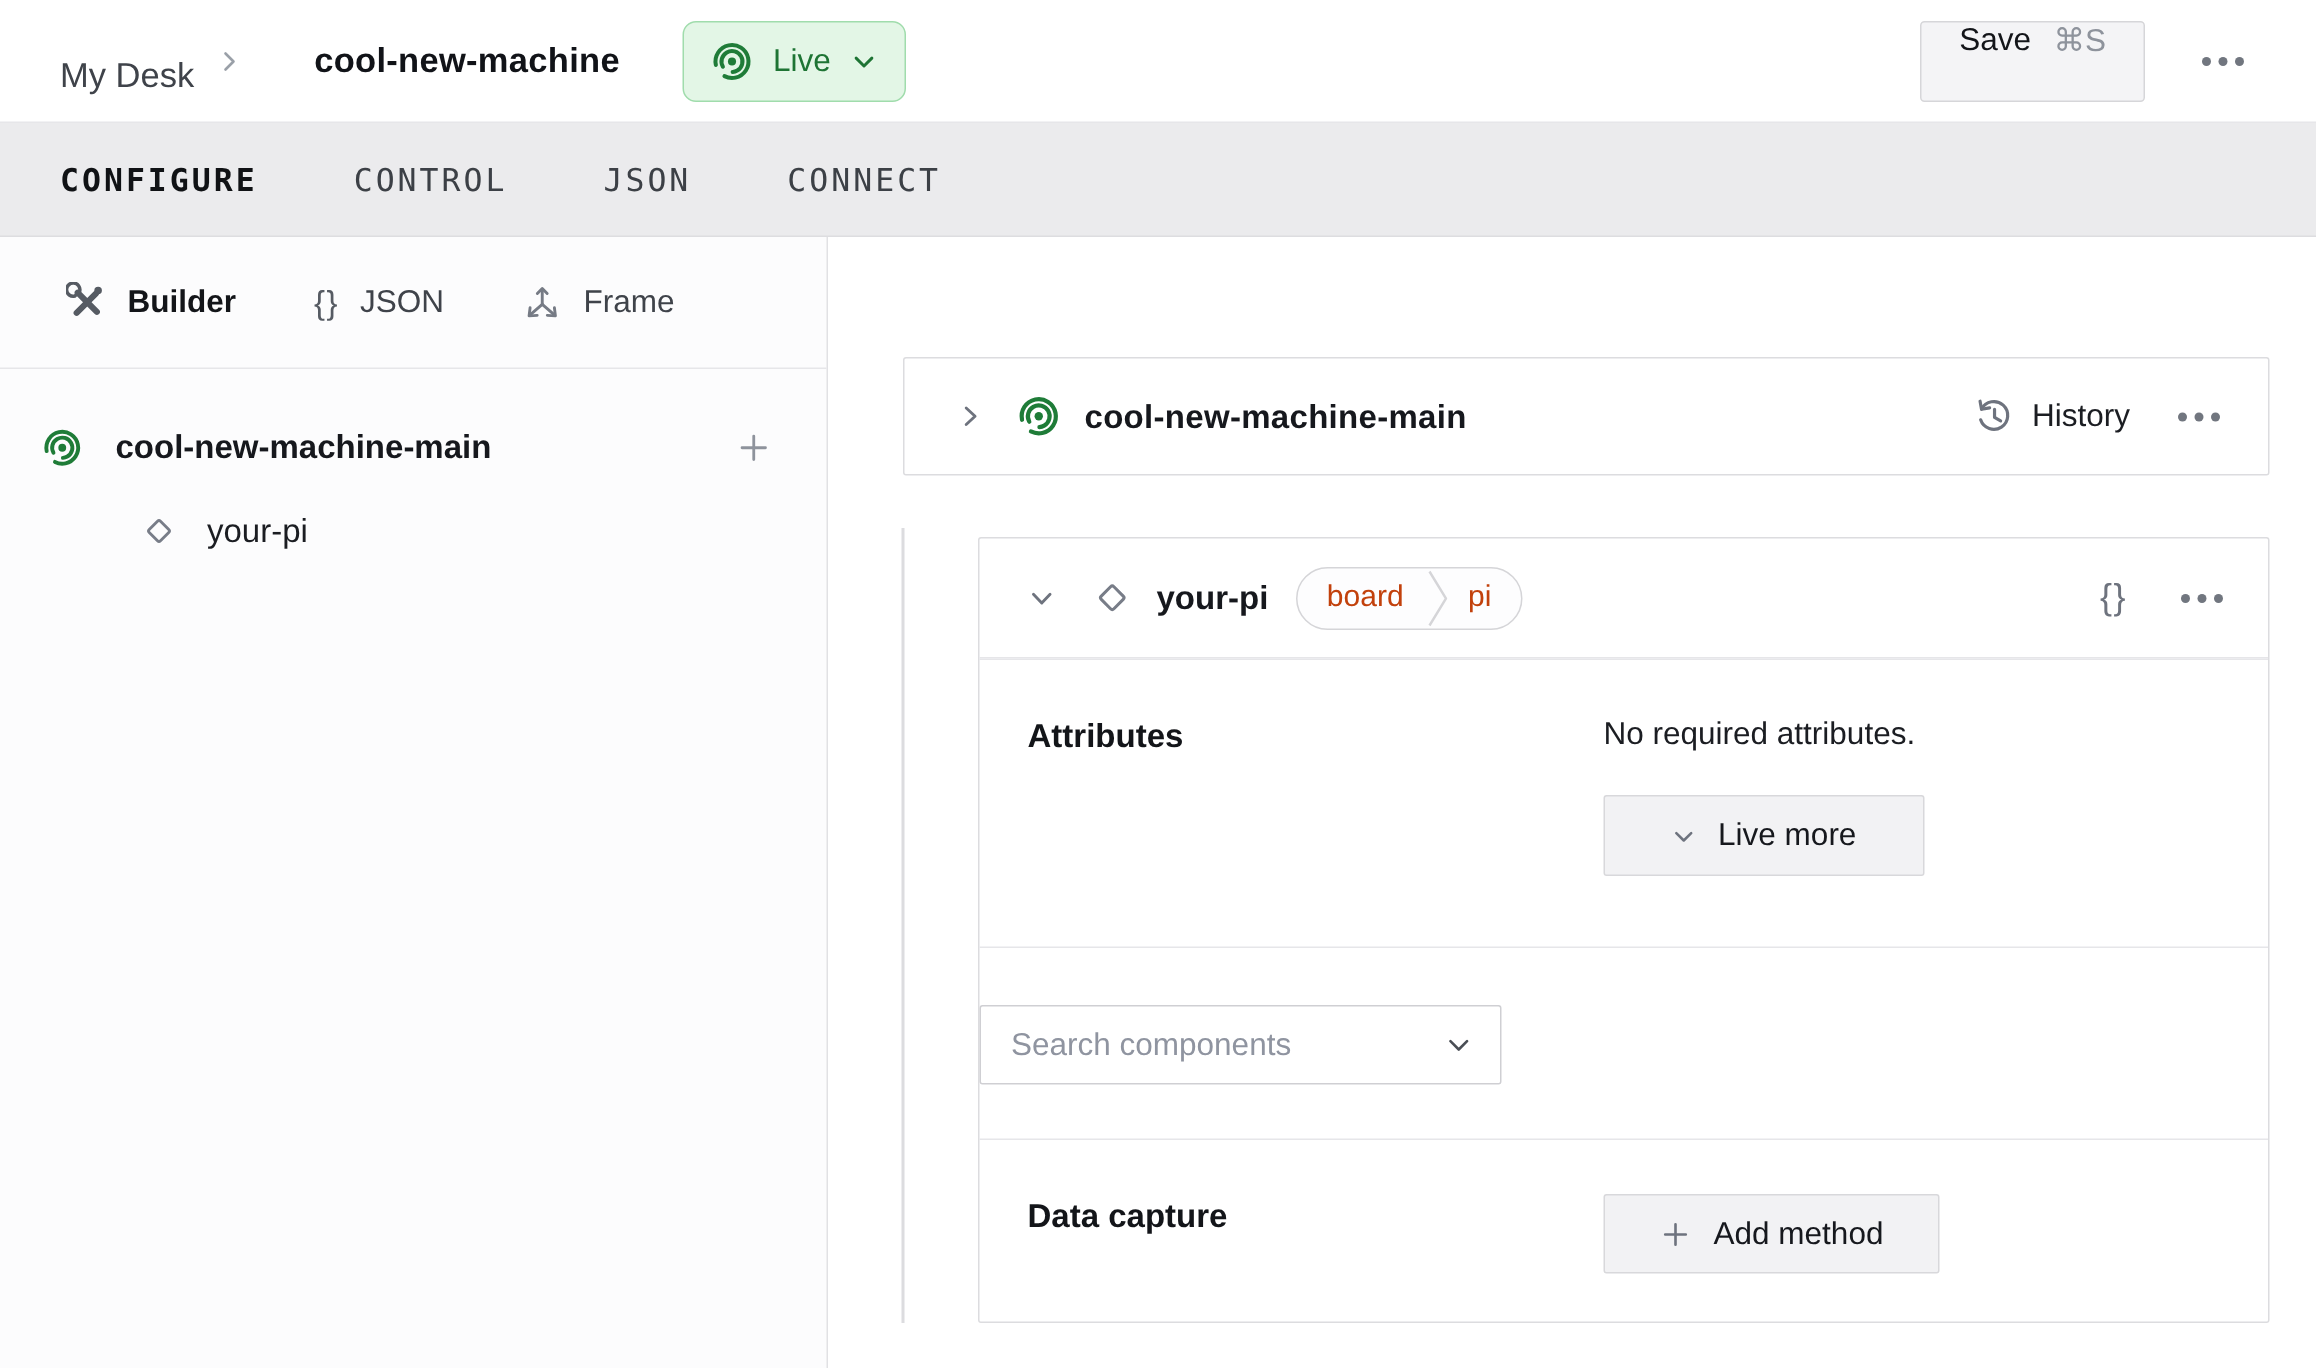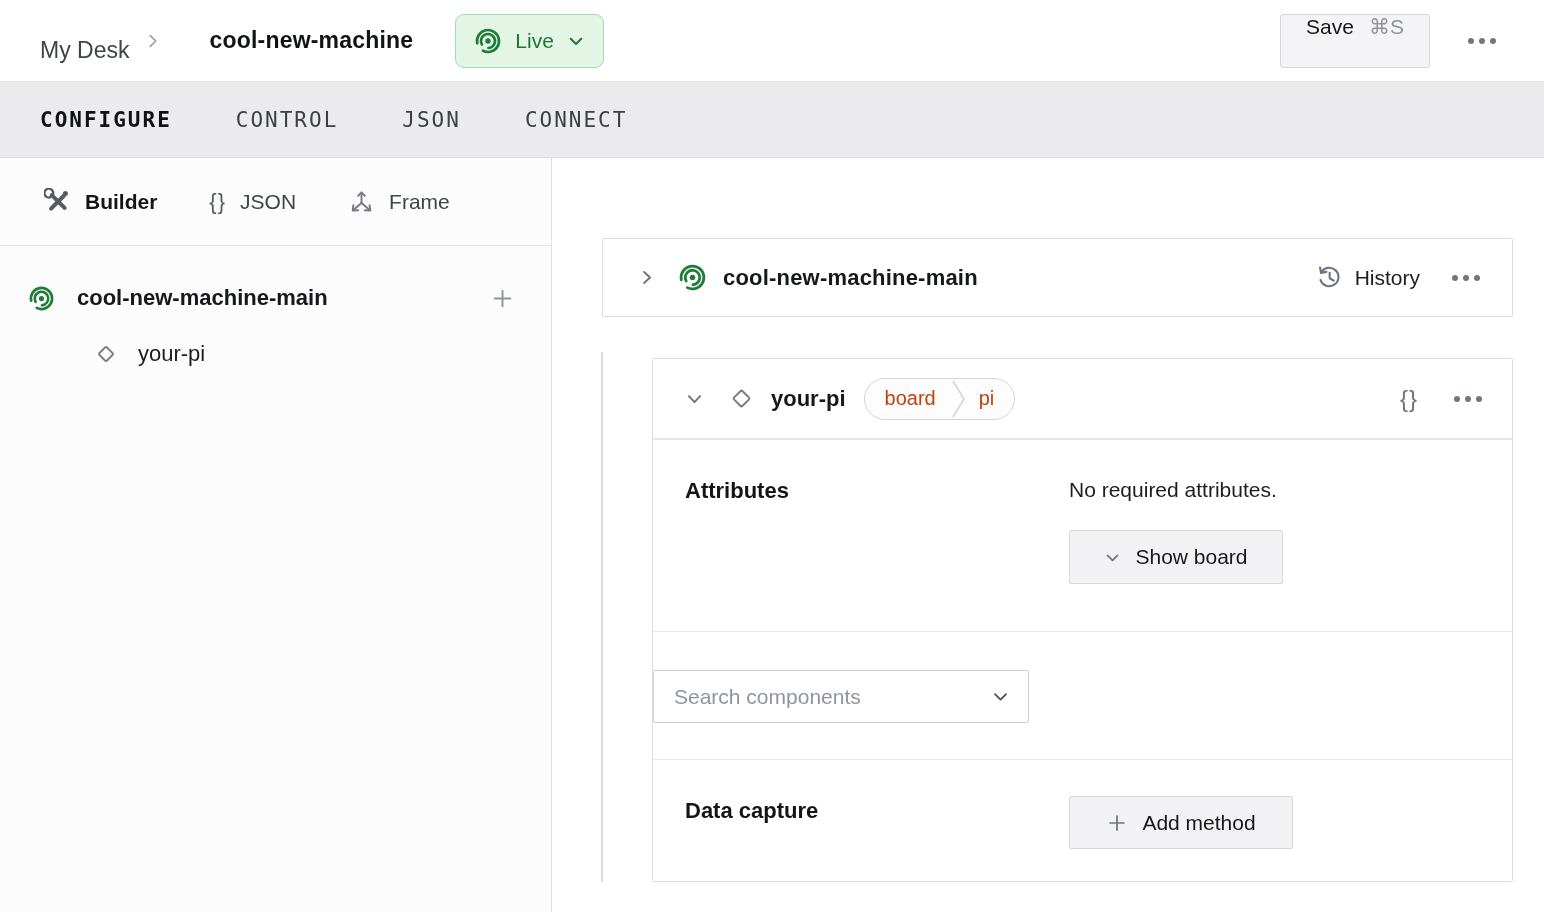--- a/index.html
+++ b/index.html
@@ -113,21 +113,21 @@
   .row-label { width:416px; flex:0 0 416px; padding:38px 0 0 32px; font-size:22px; font-weight:600; color:#131519; }
   .row-value { flex:1; padding-top:38px; }
   .attr-empty { font-size:21px; color:#1b1d22; }
   .show-more-btn {
     margin-top:28px; height:54px; width:214px; display:flex; align-items:center; justify-content:center; gap:14px;
     background:#f2f2f4; border:1.5px solid #d8d8db; border-radius:2px;
     font-family:inherit; font-size:21px; color:#16181d; cursor:pointer;
   }
   .show-more-btn .sicon, .add-method-btn .picon { display:flex; color:#6e737e; }
   .depends-select {
-    height:53px; width:376px; border:1.5px solid #cfcfd3; border-radius:2px; background:#fff;
+    height:53px; width:348px; border:1.5px solid #cfcfd3; border-radius:2px; background:#fff;
     display:flex; align-items:center; padding:0 18px 0 20px; cursor:pointer;
   }
   .depends-select .placeholder { font-size:21px; color:#8f94a0; }
   .depends-select .chev { margin-left:auto; display:flex; color:#4a4e55; }
   .add-method-btn {
     margin-top:-2px; height:53px; width:224px; display:flex; align-items:center; justify-content:center; gap:14px;
     background:#f2f2f4; border:1.5px solid #d8d8db; border-radius:2px;
     font-family:inherit; font-size:21px; color:#16181d; cursor:pointer;
   }
 </style>
@@ -317,21 +317,21 @@
       <div class="cc-row row-attributes">
         <div class="row-label">Attributes</div>
         <div class="row-value">
           <div class="attr-empty">No required attributes.</div>
           <button class="show-more-btn">
             <span class="sicon">
               <svg width="17" height="17" viewBox="0 0 24 24" fill="none" stroke="#6e737e" stroke-width="2.4" stroke-linecap="round" stroke-linejoin="round">
                   <polyline points="5 9 12 16 19 9"></polyline>
                 </svg>
             </span>
-            <span>Show board</span>
+            <span>Live more</span>
           </button>
         </div>
       </div>
 
       <div class="cc-row row-depends">
         <div class="row-value">
           <div class="depends-select">
             <span class="placeholder">Search components</span>
             <span class="chev">
               <svg width="19" height="19" viewBox="0 0 24 24" fill="none" stroke="#4a4e55" stroke-width="2.2" stroke-linecap="round" stroke-linejoin="round">

